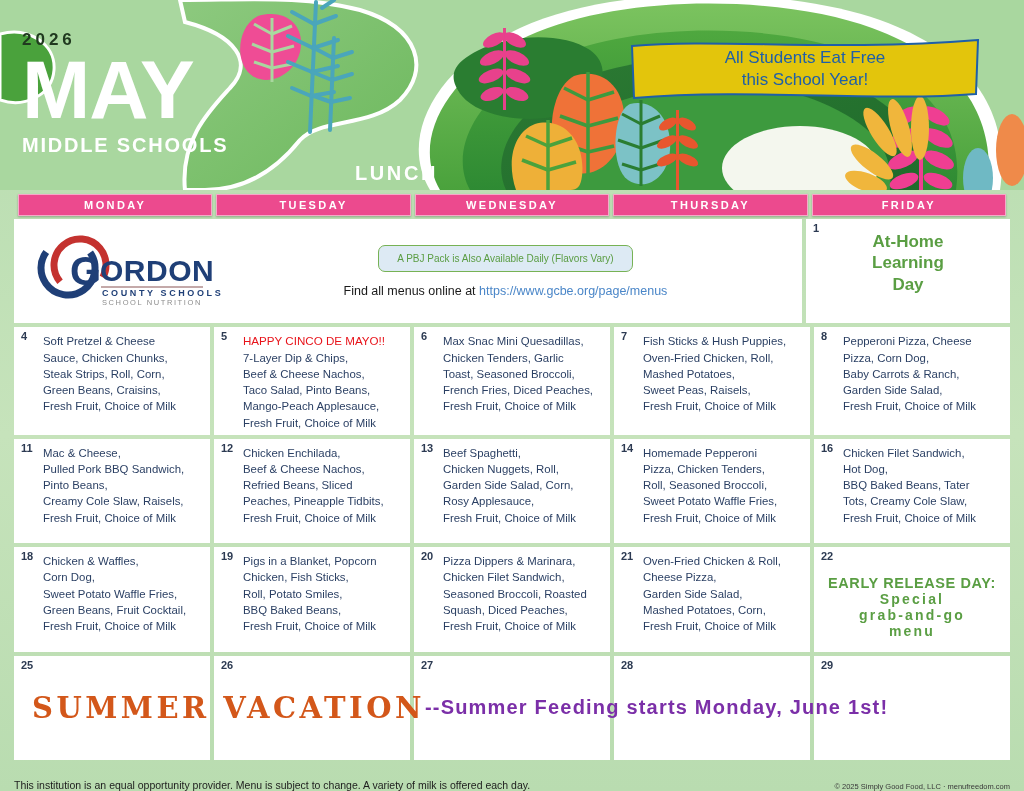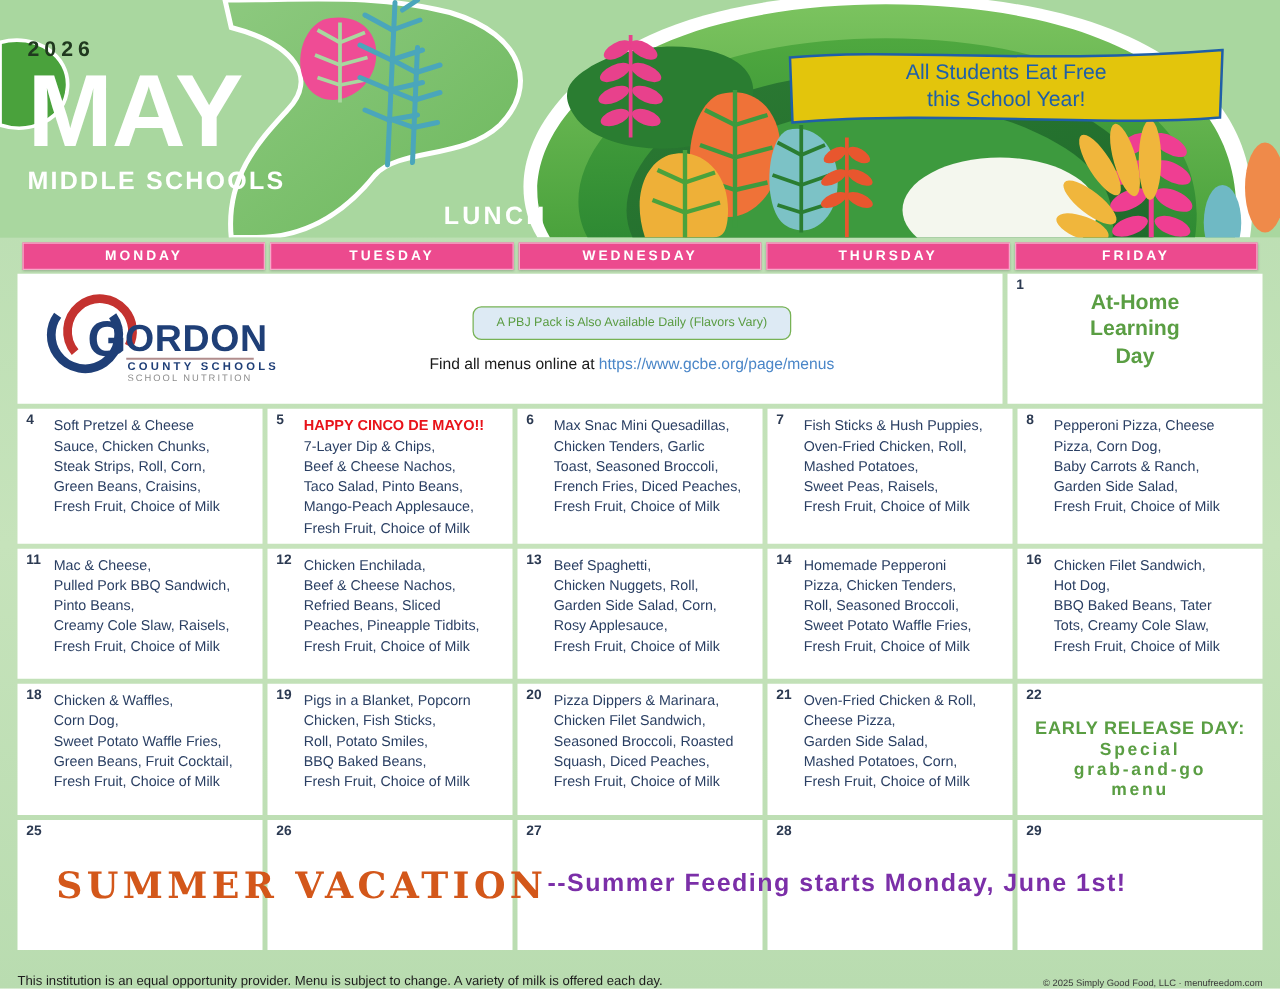--- a/index.html
+++ b/index.html
@@ -101,27 +101,27 @@
   .special {
     margin-left: 0; margin-top: 8px; text-align: center;
     color: #5a9e43; font-size: 17px; font-weight: 700; line-height: 1.25;
   }
   .early {
     margin-top: 12px; text-align:center; color:#5a9e43; font-weight:700;
   }
   .early .l1 { font-size: 14.5px; letter-spacing: 0.6px; margin-top: 24px; }
   .early .l2 { font-size: 14px; letter-spacing: 2.2px; }
 
-  .cinco { color: #e8131a; font-weight: 700; font-size: 11.6px; }
+  .cinco { color: #e8131a; font-weight: 400; font-size: 11.6px; }
 
   
   .summer-overlay {
     position: absolute; left: 0; top: 0; width: 996px; height: 100%;
     display: flex; align-items: center; pointer-events: none;
-    padding-left: 31px;
+    padding-left: 18px;
   }
   .summer-main {
     font-family: "DejaVu Serif", serif;
     font-size: 29px; font-weight: 700; color: #d3571a;
     letter-spacing: 3.5px; white-space: nowrap;
   }
   .summer-sub {
     font-size: 20px; font-weight: 700; color: #7b2fa8;
     letter-spacing: 1.2px; white-space: nowrap;
   }

